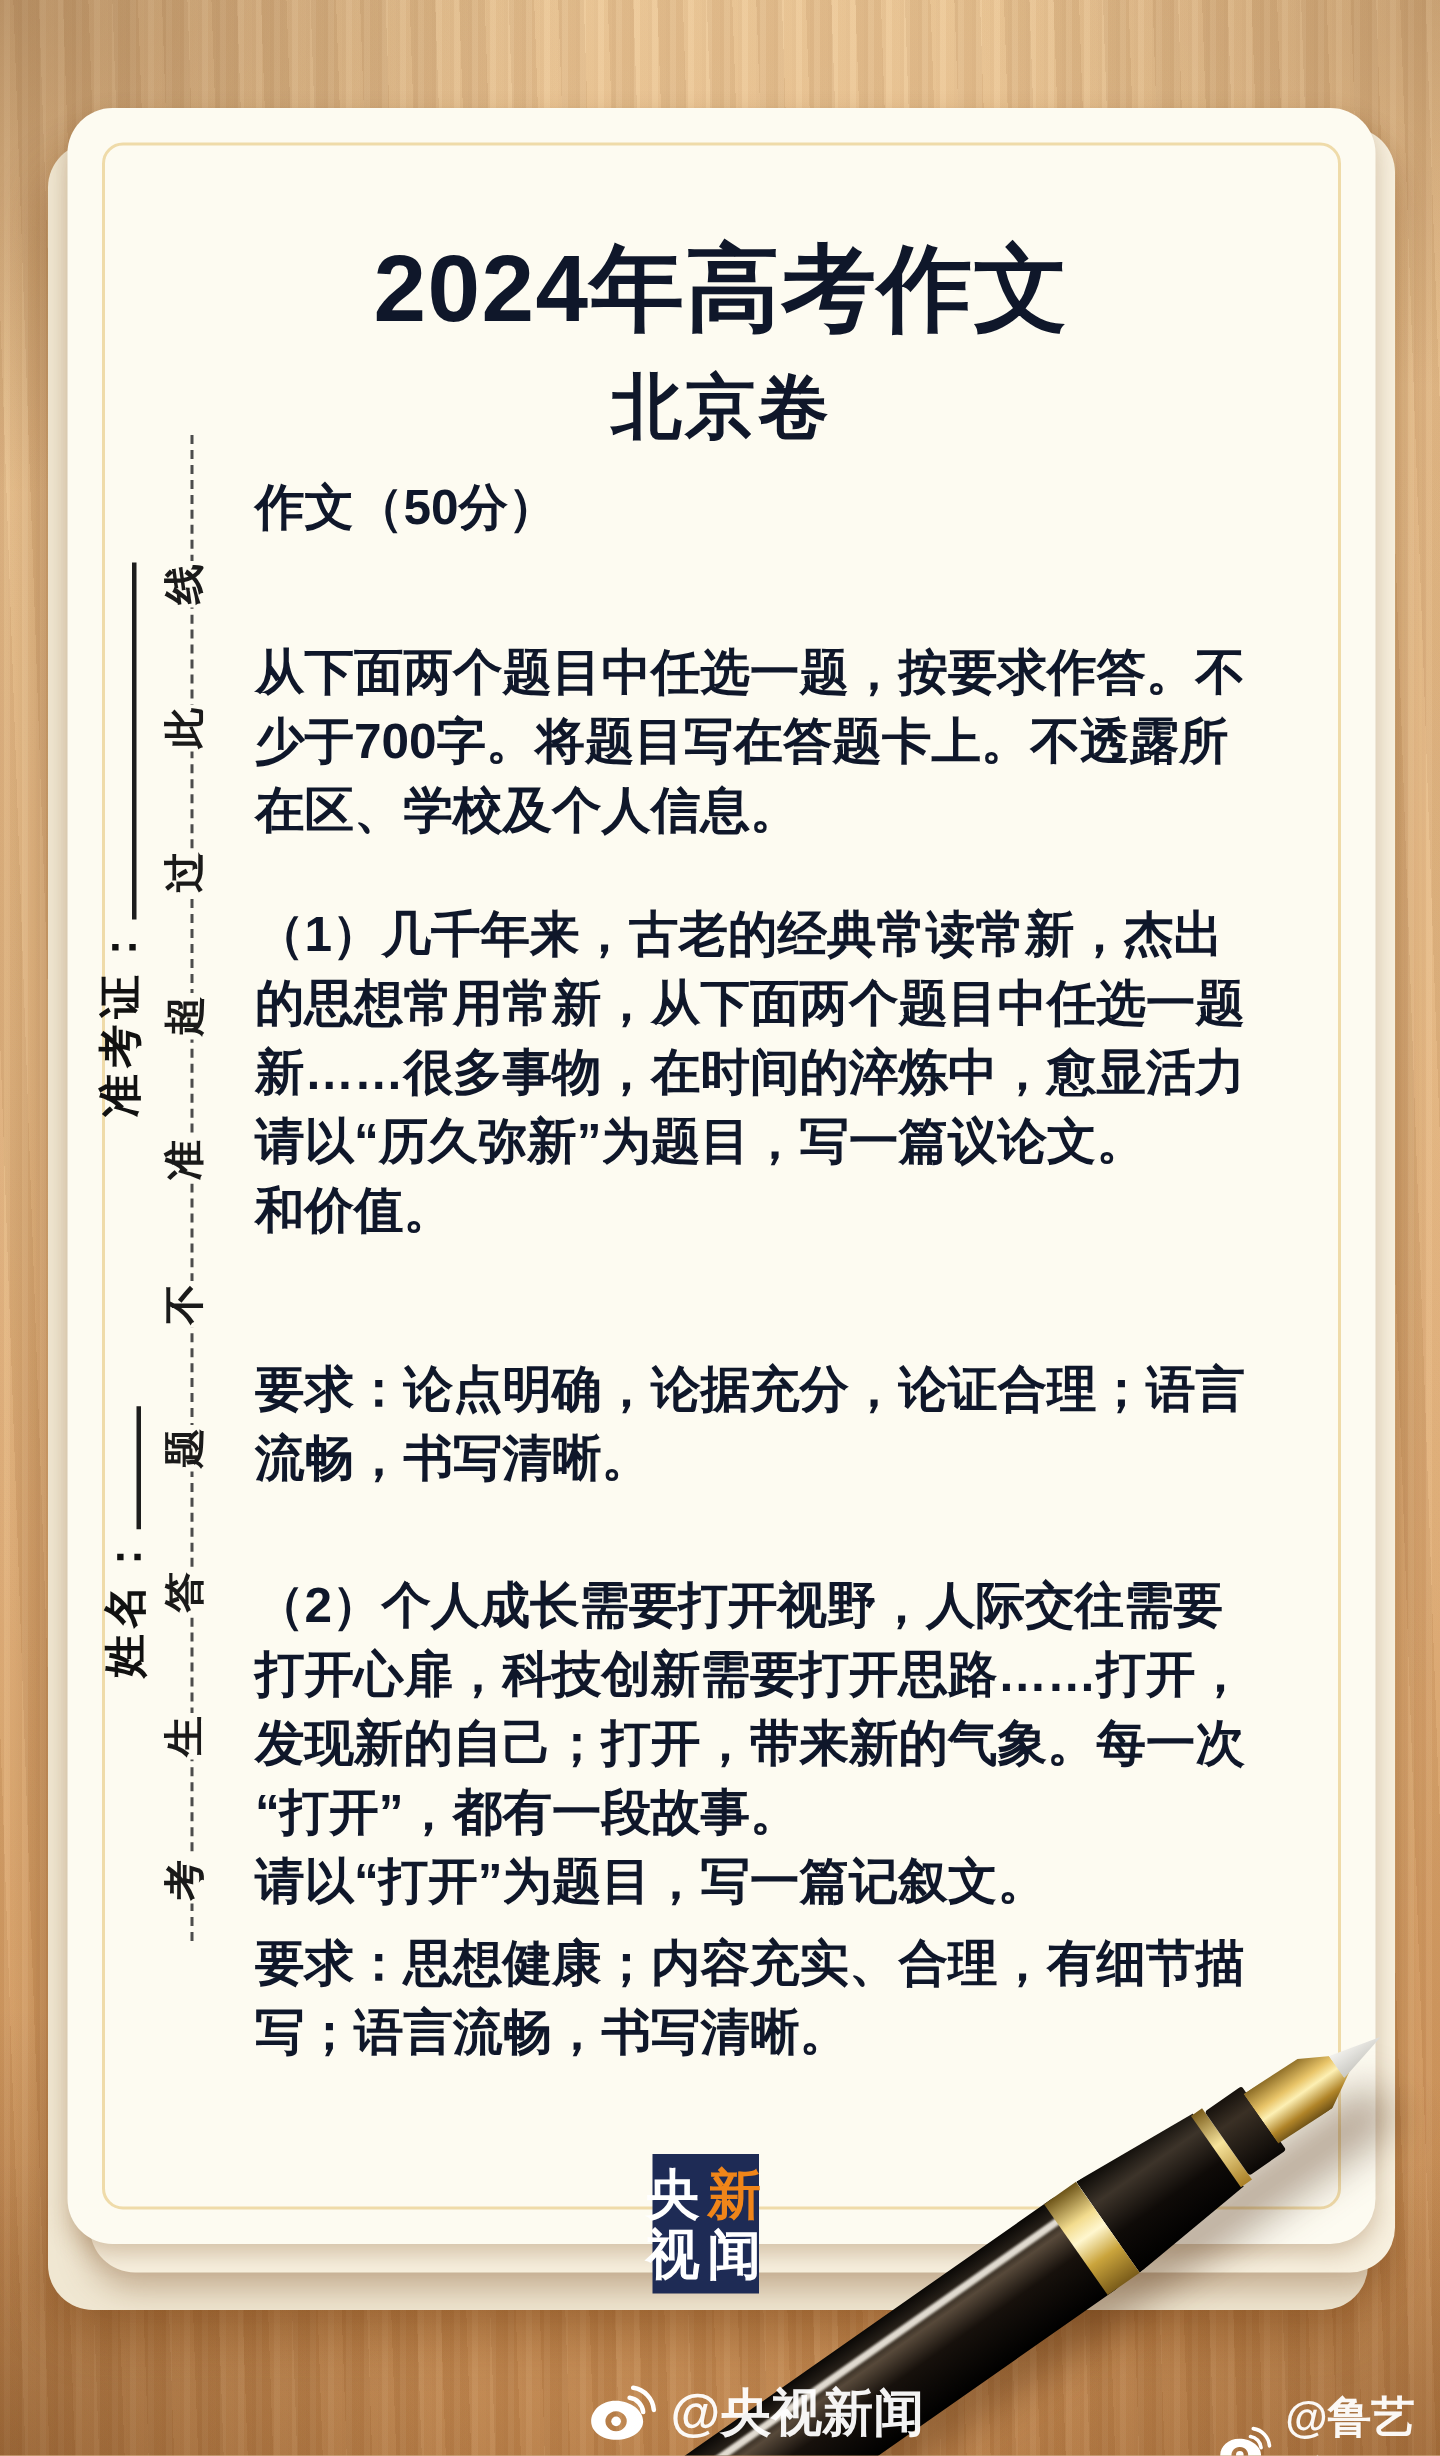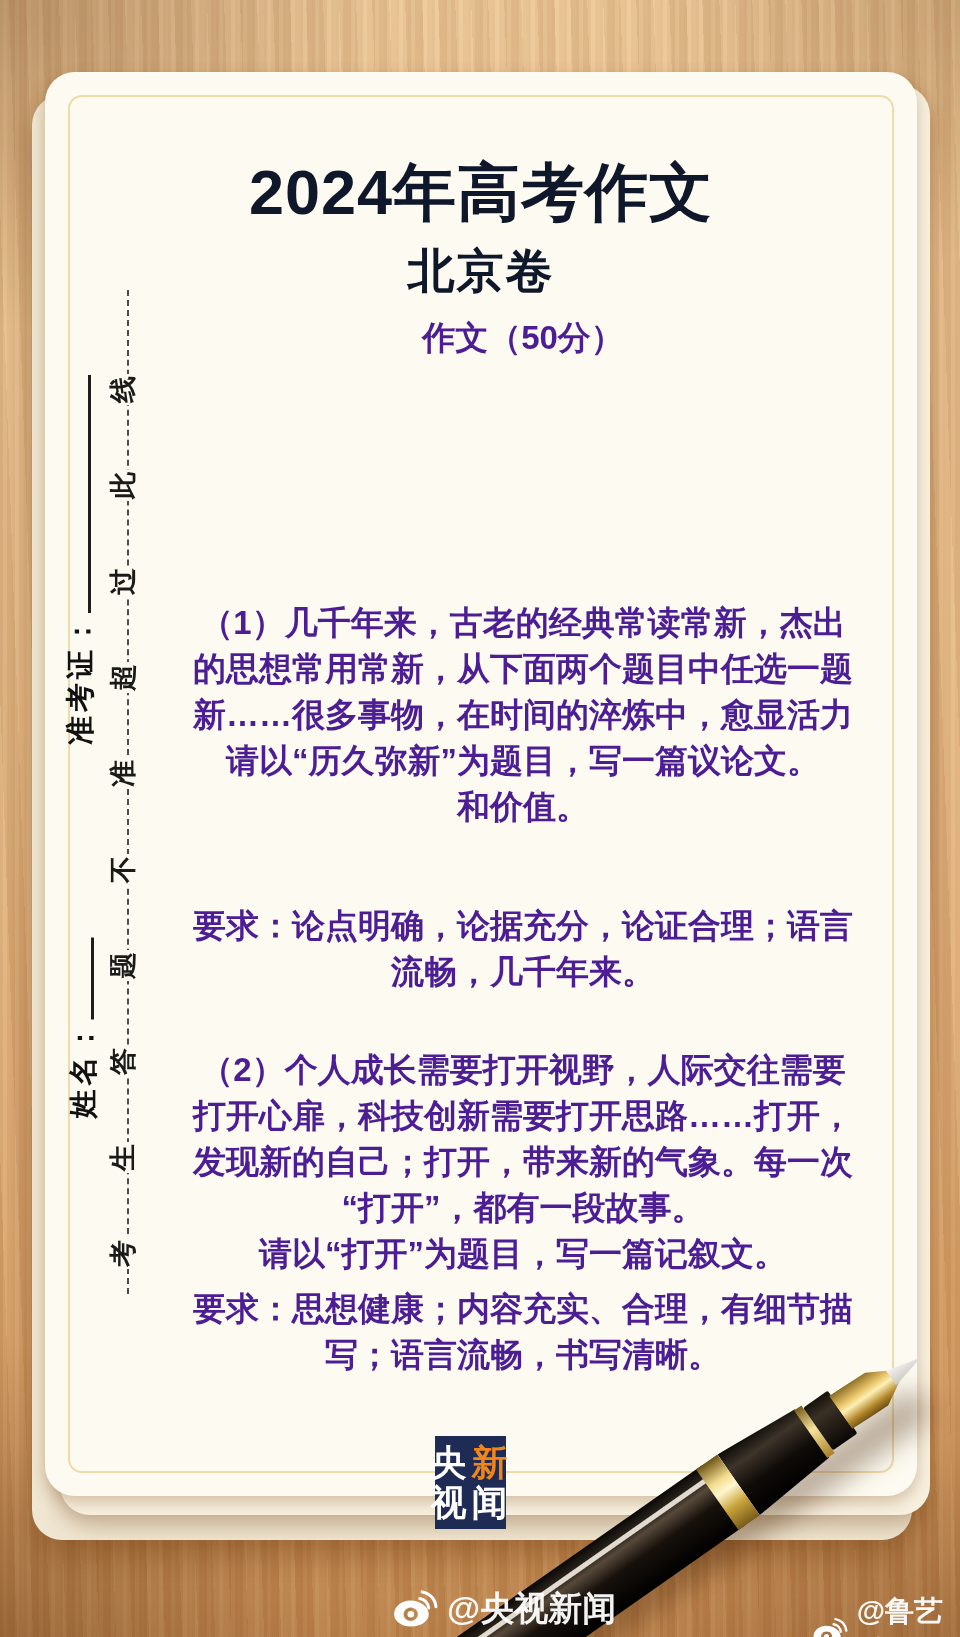--- a/index.html
+++ b/index.html
@@ -49,22 +49,22 @@
   .field-examno { left:81px; top:560px; }
   .field-name   { left:84px; top:1028px; }
   .blank { display:inline-block; border-bottom:3px solid #1d1d1d; vertical-align:-1px; height:1px; }
   .blank-long  { width:238px; }
   .blank-short { width:82px; }
 
   
   .center-band { position:absolute; left:45px; width:872px; text-align:center; color:#0f172a; z-index:5; }
   .paper-title    { top:150px; font-size:63px; font-weight:800; letter-spacing:1px; }
   .paper-subtitle { top:240px; font-size:47px; font-weight:800; letter-spacing:2px; }
-  .tblock { position:absolute; left:170px; width:706px; color:#4c1d95; z-index:5;
-            font-size:33px; font-weight:600; line-height:46px; letter-spacing:0;text-align:center; }
+  .tblock { position:absolute; left:170px; width:706px; color:#0f172a; z-index:5;
+            font-size:33px; font-weight:600; line-height:46px; letter-spacing:0; }
   .b-section { top:315px; }
   .b-intro   { top:425px; }
   .b-q1      { top:600px; }
   .b-req1    { top:903px; }
   .b-q2      { top:1047px; }
   .b-req2    { top:1286px; }
 
   
   .pen { position:absolute; left:347px; top:1722px; width:710px; height:74px;
          transform:rotate(-35deg); transform-origin:0 50%; z-index:20; }
@@ -129,30 +129,35 @@
       <span>答</span>
       <span>生</span>
       <span>考</span>
     </div>
   <div class="field field-examno"><span>准考证：</span><span class="blank blank-long"></span></div>
   <div class="field field-name"><span>姓名：</span><span class="blank blank-short"></span></div>
 
   <div class="center-band paper-title">2024年高考作文</div>
   <div class="center-band paper-subtitle">北京卷</div>
   <div class="tblock b-section">作文（50分）</div>
+  <div class="tblock b-intro">
+      <div class="tline">从下面两个题目中任选一题，按要求作答。不</div>
+      <div class="tline">少于700字。将题目写在答题卡上。不透露所</div>
+      <div class="tline">在区、学校及个人信息。</div>
+    </div>
   <div class="tblock b-q1">
       <div class="tline">（1）几千年来，古老的经典常读常新，杰出</div>
       <div class="tline">的思想常用常新，从下面两个题目中任选一题</div>
       <div class="tline">新……很多事物，在时间的淬炼中，愈显活力</div>
       <div class="tline">请以“历久弥新”为题目，写一篇议论文。</div>
       <div class="tline">和价值。</div>
     </div>
   <div class="tblock b-req1">
       <div class="tline">要求：论点明确，论据充分，论证合理；语言</div>
-      <div class="tline">流畅，几千年来。</div>
+      <div class="tline">流畅，书写清晰。</div>
     </div>
   <div class="tblock b-q2">
       <div class="tline">（2）个人成长需要打开视野，人际交往需要</div>
       <div class="tline">打开心扉，科技创新需要打开思路……打开，</div>
       <div class="tline">发现新的自己；打开，带来新的气象。每一次</div>
       <div class="tline">“打开”，都有一段故事。</div>
       <div class="tline">请以“打开”为题目，写一篇记叙文。</div>
     </div>
   <div class="tblock b-req2">
       <div class="tline">要求：思想健康；内容充实、合理，有细节描</div>

